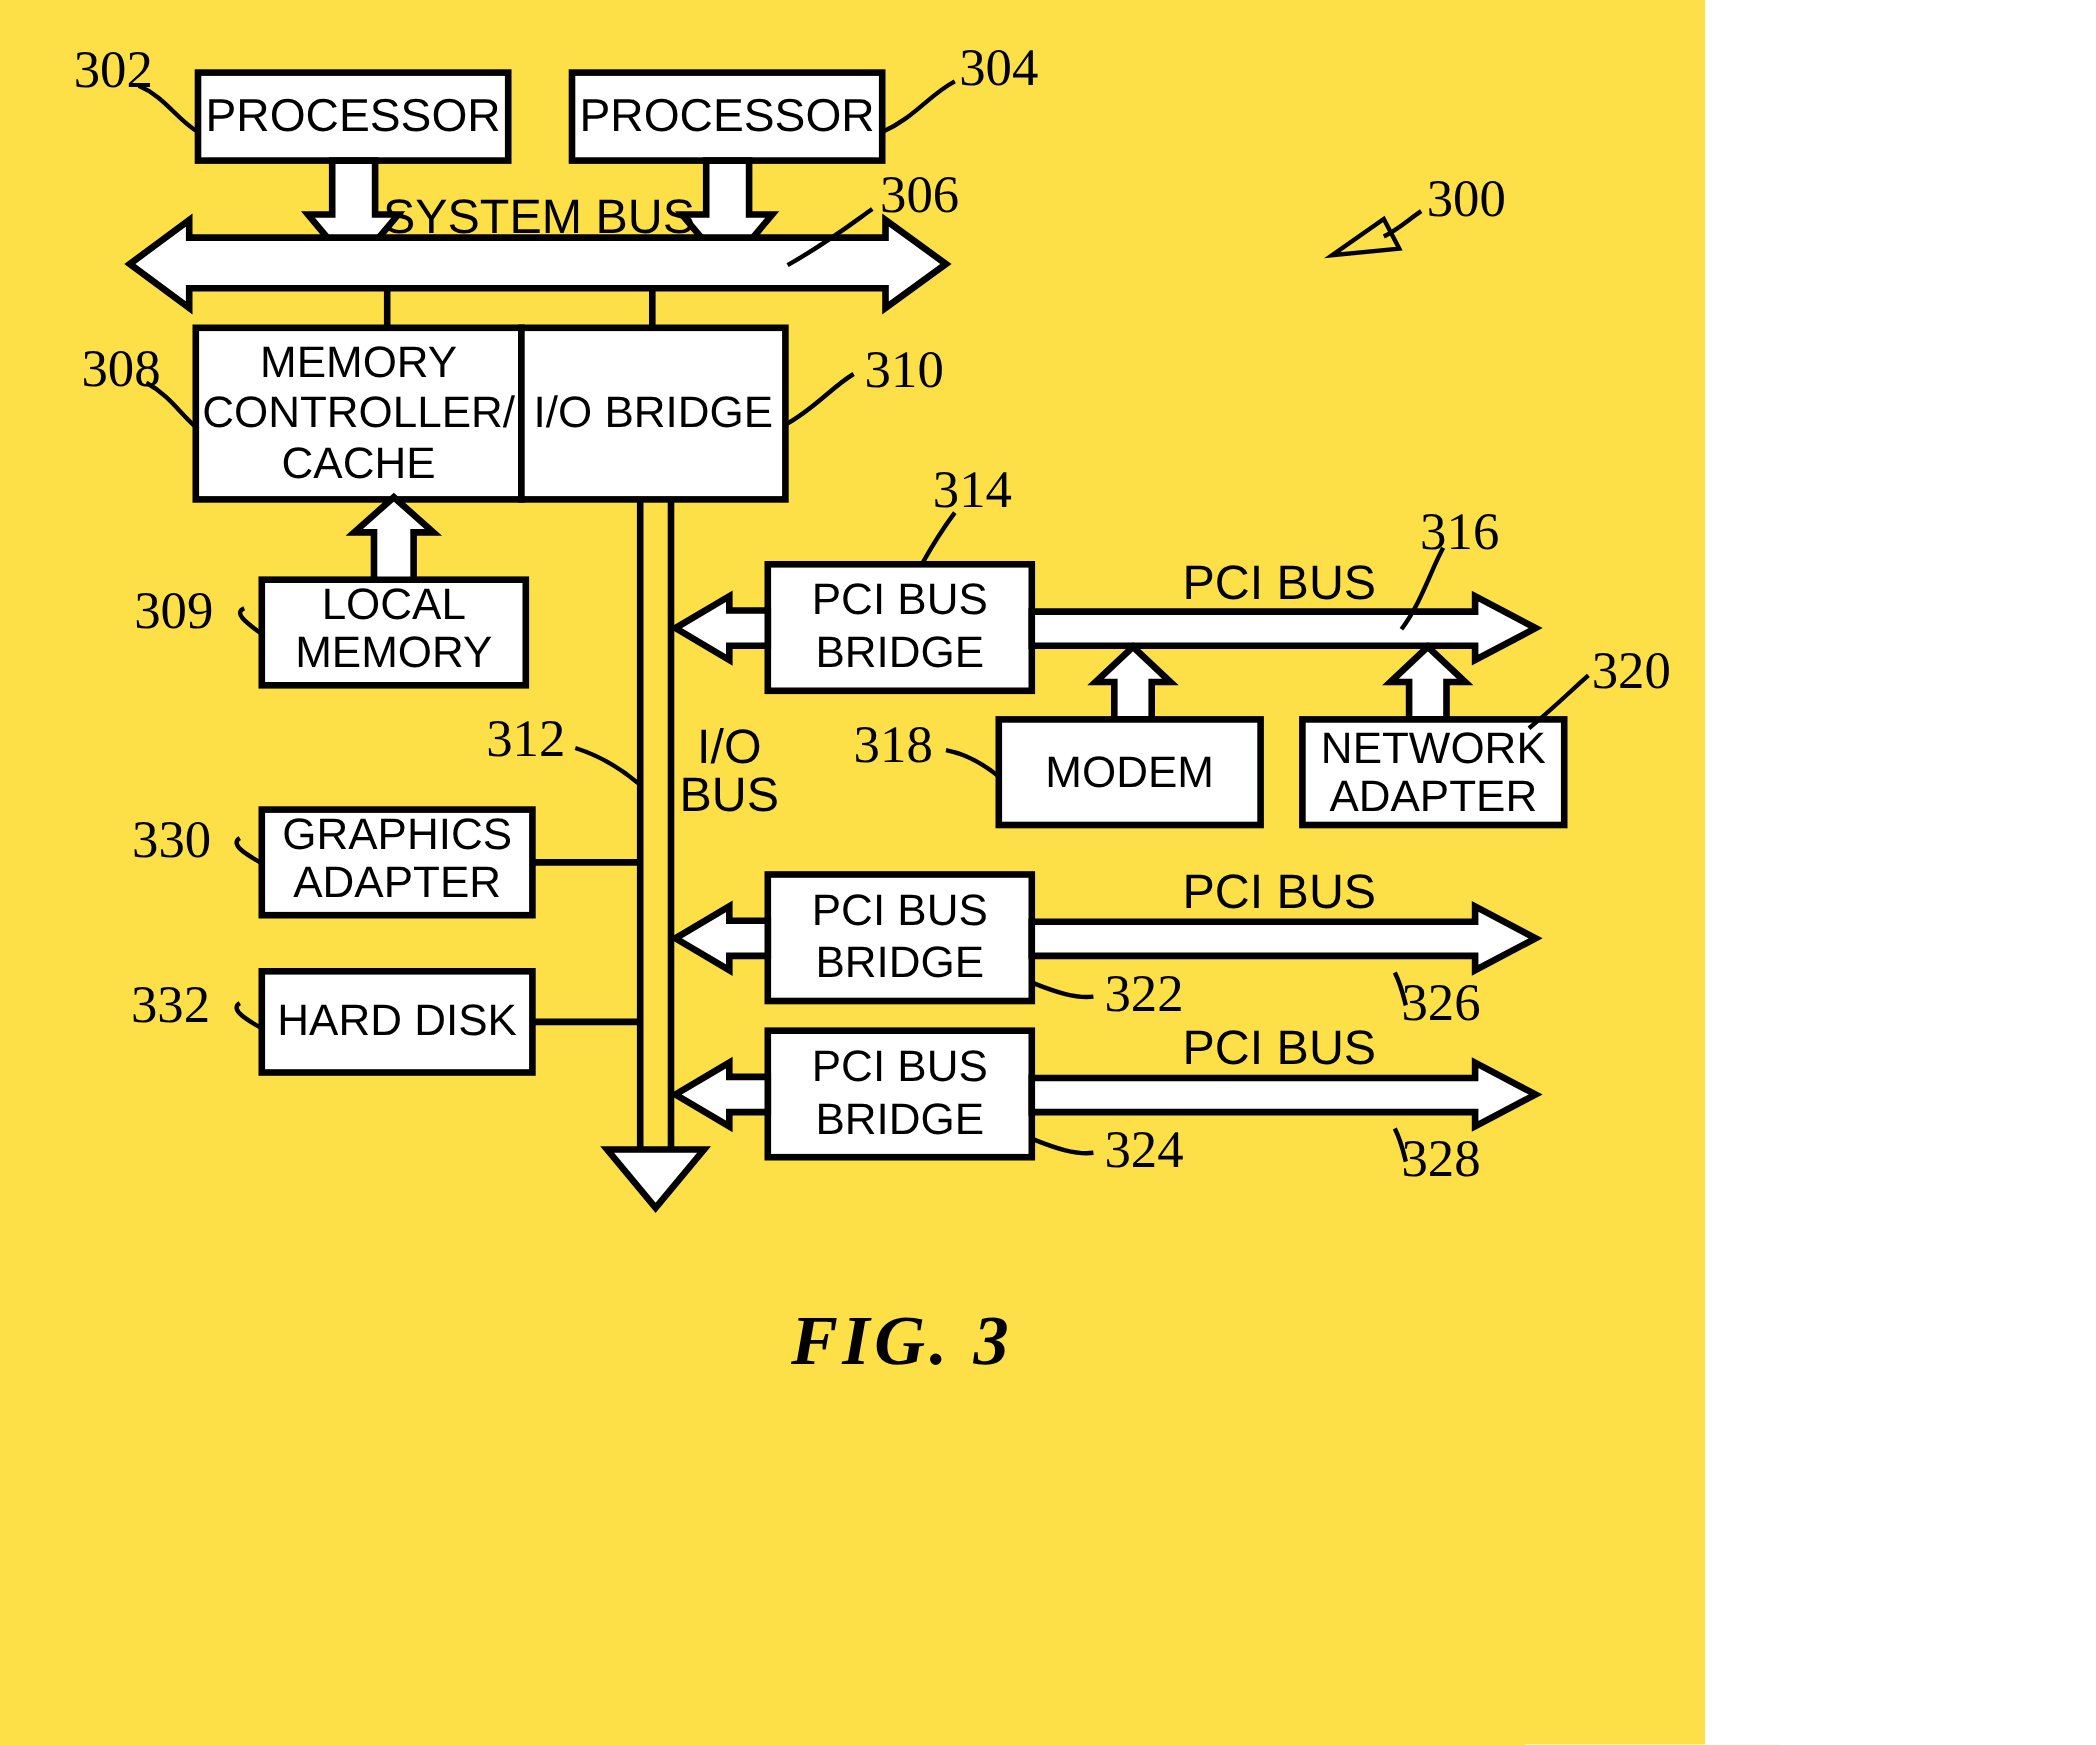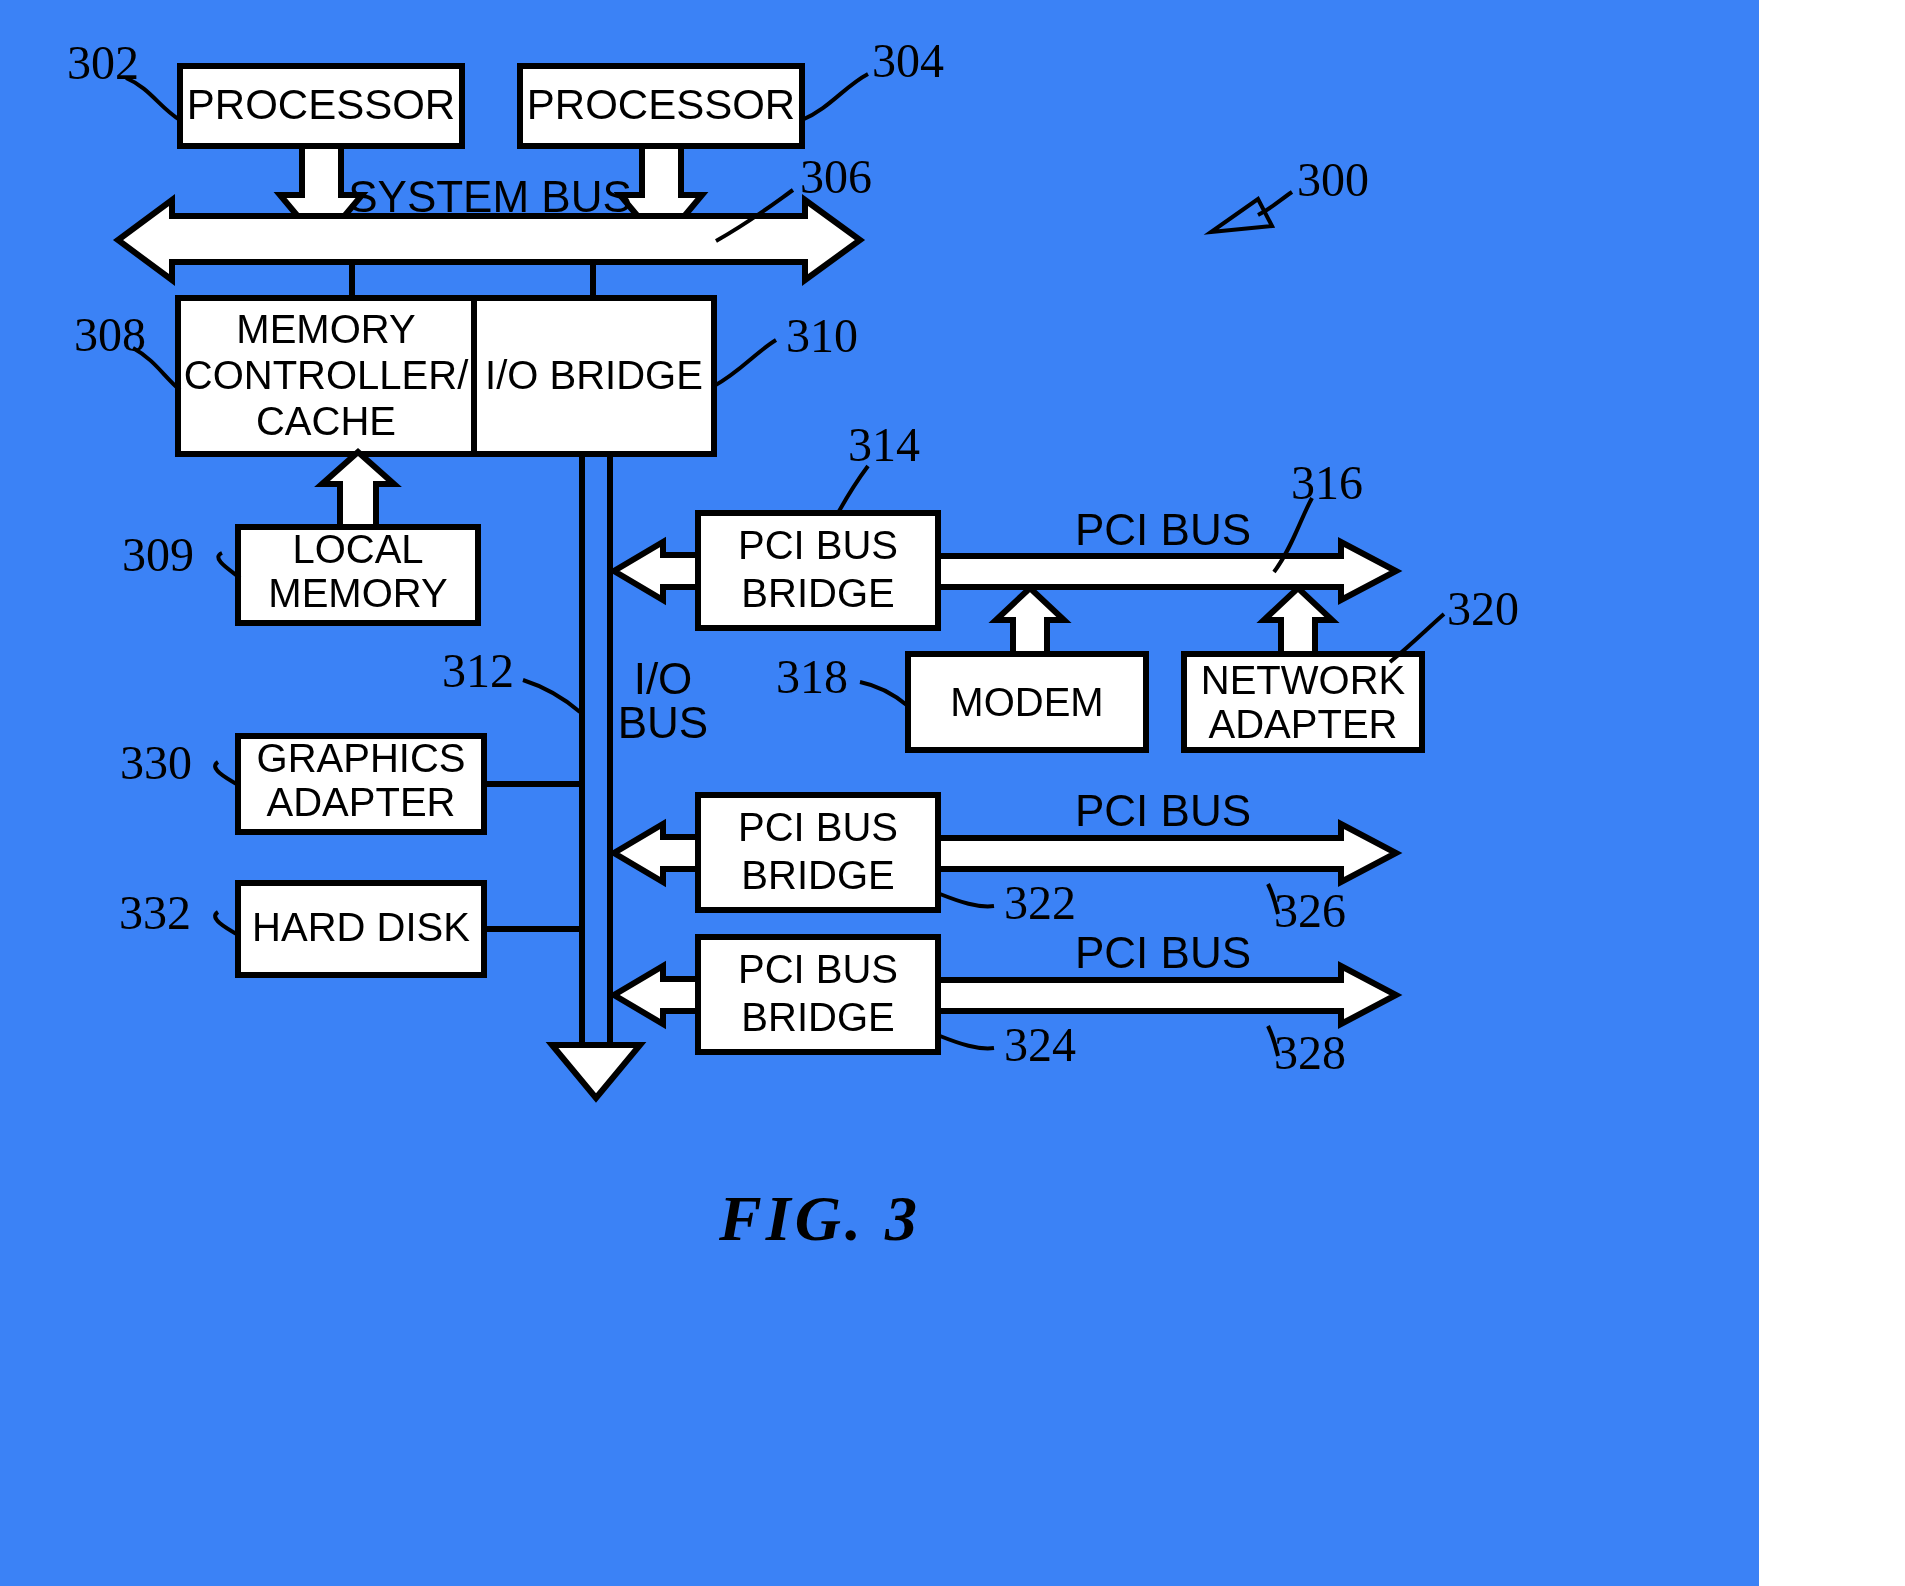--- a/index.html
+++ b/index.html
@@ -8,23 +8,23 @@
     background: #ffffff;
   }
   body {
     width: 1905px;
     height: 1586px;
     font-family: "Liberation Sans", sans-serif;
     overflow: hidden;
   }
   #figure-root {
     position: relative;
-    width: 1759px;
+    width: 1550px;
     height: 1586px;
-    background: #3b82f6;
+    background: #fde047;
   }
   svg#diagram {
     position: absolute;
     top: 0;
     left: 0;
     width: 1905px;
     height: 1586px;
     display: block;
   }
   .box-rect {

